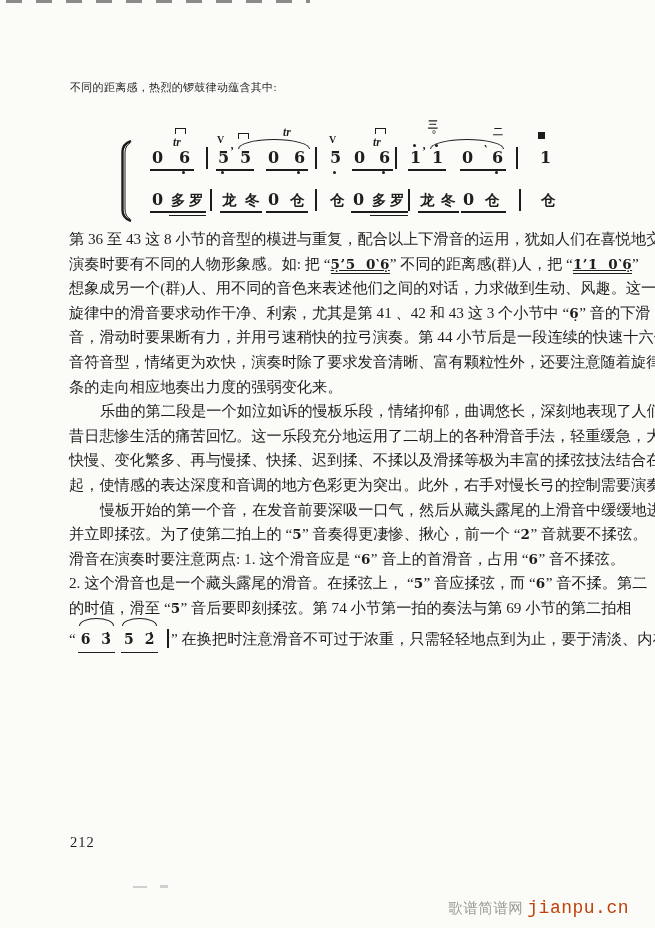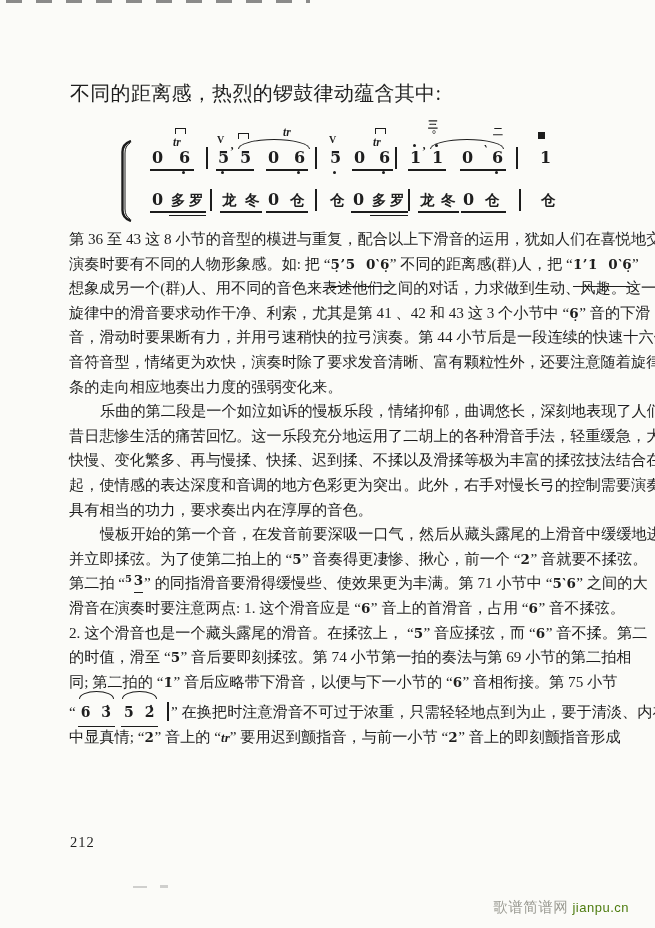--- a/index.html
+++ b/index.html
@@ -1,21 +1,21 @@
 <!DOCTYPE html>
 <html><head>
 <meta charset="utf-8">
 <style>
   html,body{margin:0;padding:0;background:#e8e8e6;}
   .page{position:relative;width:655px;height:928px;background:#fbfbf8;overflow:hidden;
         font-family:"Liberation Serif","DejaVu Serif",serif;color:#1e1e1e;}
   .topmarks{position:absolute;top:0;left:6px;width:304px;height:3px;
         background:repeating-linear-gradient(90deg,#6e6e6e 0 16px,transparent 16px 30px);opacity:.8;}
   .botmark{position:absolute;background:#9a9a9a;opacity:.45;}
-  .intro{position:absolute;left:70px;top:80px;font-size:20px;letter-spacing:.3px;text-align:right;}
+  .intro{position:absolute;left:70px;top:80px;font-size:11px;letter-spacing:.3px;text-align:right;}
 
   
   #score{position:absolute;left:118px;top:120px;width:465px;height:106px;}
   .brace{position:absolute;left:0;top:20px;}
   .sd{position:absolute;font-family:"DejaVu Serif",serif;font-weight:700;font-size:16px;line-height:1;}
   .sc{position:absolute;font-weight:700;font-size:14.5px;line-height:1;}
   .sslide{position:absolute;font-weight:700;font-size:12px;line-height:1;}
   .sbarline{position:absolute;width:1.6px;height:22px;background:#1c1c1c;}
   .sul{position:absolute;height:1.5px;background:#1c1c1c;}
   .sdot{position:absolute;width:3.2px;height:3.2px;border-radius:50%;background:#1c1c1c;}
@@ -26,38 +26,38 @@
   .smk{position:absolute;font-weight:700;line-height:1;font-size:10px;}
   .smk.trm{font-style:italic;font-family:"Liberation Serif",serif;font-size:11.5px;}
 
   
   .textblock{position:absolute;left:69px;top:227px;width:523px;font-size:15.2px;}
   .bline{height:24.6px;line-height:24.6px;white-space:nowrap;text-align:justify;text-align-last:justify;}
   .bline.nj{text-align-last:left;}
   .bline.ind{text-indent:31px;}
   .bline.tall{margin-top:6px;}
   .note{font-family:"DejaVu Serif",serif;font-weight:700;font-size:13.5px;letter-spacing:.5px;}
-  .ul{border-bottom:1.4px solid #1c1c1c;padding-bottom:14px;}
+  .ul{border-bottom:1.4px solid #1c1c1c;padding-bottom:1px;text-decoration:underline;}
   .tr-mark{font-style:italic;font-weight:700;font-size:13px;font-family:"Liberation Serif",serif;}
   .grace{display:inline-block;position:relative;width:19px;height:16px;vertical-align:-2px;}
   .grace .gt{position:absolute;left:0;top:-7px;font-size:10px;font-weight:700;font-family:"DejaVu Serif",serif;}
   .grace .gb{position:absolute;right:1px;bottom:-3px;font-size:13.5px;font-weight:700;
              font-family:"DejaVu Serif",serif;border-bottom:1.4px solid #1c1c1c;}
   .pair{display:inline-block;position:relative;font-family:"DejaVu Serif",serif;font-weight:700;
         font-size:14px;letter-spacing:3px;border-bottom:1.5px solid #1c1c1c;
         margin:0 4px 0 2px;padding:0 1px 1px 3px;}
   .pair::before{content:"";position:absolute;left:1px;right:1px;top:-9px;height:7px;
         border:1.2px solid #1c1c1c;border-bottom:none;border-radius:50% 50% 0 0/100% 100% 0 0;}
   .sbar{display:inline-block;width:1.6px;height:19px;background:#1c1c1c;vertical-align:-4px;
         margin-left:5px;margin-right:2px;}
 
   .pagenum{position:absolute;left:70px;top:834px;font-size:14.5px;letter-spacing:1px;}
   .watermark{position:absolute;right:26px;top:898px;font-size:14.5px;letter-spacing:.5px;}
   .wm-name{color:#9b9b93;}
-  .wm-url{color:#4d7c0f;font-family:Liberation Sans, sans-serif;font-size:13px;}
+  .wm-url{color:#c2410c;font-family:Liberation Mono, monospace;font-size:18px;}
 </style>
 </head>
 <body>
 
 <div class="page">
 
   <div class="topmarks"></div>
 
   <div class="intro">不同的距离感，热烈的锣鼓律动蕴含其中:</div>
 
@@ -150,30 +150,26 @@
       <div class="bline"><span>演奏时要有不同的人物形象感。如: 把 “</span><span class="note ul">5̣’5&nbsp;&nbsp;0‵6̣</span><span>” 不同的距离感(群)人，把 “</span><span class="note ul">1̇’1̇&nbsp;&nbsp;0‵6̣</span><span>”</span></div>
       <div class="bline"><span>想象成另一个(群)人、用不同的音色来表述他们之间的对话，力求做到生动、风趣。这一段</span></div>
       <div class="bline"><span>旋律中的滑音要求动作干净、利索，尤其是第 41 、42 和 43 这 3 个小节中 “</span><span class="note">6̣</span><span>” 音的下滑</span></div>
       <div class="bline"><span>音，滑动时要果断有力，并用弓速稍快的拉弓演奏。第 44 小节后是一段连续的快速十六分</span></div>
       <div class="bline"><span>音符音型，情绪更为欢快，演奏时除了要求发音清晰、富有颗粒性外，还要注意随着旋律线</span></div>
       <div class="bline nj"><span>条的走向相应地奏出力度的强弱变化来。</span></div>
       <div class="bline ind"><span>乐曲的第二段是一个如泣如诉的慢板乐段，情绪抑郁，曲调悠长，深刻地表现了人们对</span></div>
       <div class="bline"><span>昔日悲惨生活的痛苦回忆。这一乐段充分地运用了二胡上的各种滑音手法，轻重缓急，大小</span></div>
       <div class="bline"><span>快慢、变化繁多、再与慢揉、快揉、迟到揉、不揉以及滑揉等极为丰富的揉弦技法结合在一</span></div>
       <div class="bline"><span>起，使情感的表达深度和音调的地方色彩更为突出。此外，右手对慢长弓的控制需要演奏者</span></div>
-      <div class="bline nj"><span>具有相当的功力，要求奏出内在淳厚的音色。</span></div>
       <div class="bline ind"><span>慢板开始的第一个音，在发音前要深吸一口气，然后从藏头露尾的上滑音中缓缓地进入，</span></div>
       <div class="bline"><span>并立即揉弦。为了使第二拍上的 “</span><span class="note">5̇</span><span>” 音奏得更凄惨、揪心，前一个 “</span><span class="note">2̇</span><span>” 音就要不揉弦。</span></div>
-      <div class="bline"><span>第二拍 “</span><span class="grace"><span class="gt">5̇</span><span class="gb">3</span></span><span>” 的同指滑音要滑得缓慢些、使效果更为丰满。第 71 小节中 “</span><span class="note">5̇‵6</span><span>” 之间的大</span></div>
       <div class="bline"><span>滑音在演奏时要注意两点: 1. 这个滑音应是 “</span><span class="note">6</span><span>” 音上的首滑音，占用 “</span><span class="note">6</span><span>” 音不揉弦。</span></div>
       <div class="bline"><span>2. 这个滑音也是一个藏头露尾的滑音。在揉弦上， “</span><span class="note">5̇</span><span>” 音应揉弦，而 “</span><span class="note">6</span><span>” 音不揉。第二</span></div>
       <div class="bline"><span>的时值，滑至 “</span><span class="note">5̇</span><span>” 音后要即刻揉弦。第 74 小节第一拍的奏法与第 69 小节的第二拍相</span></div>
-      <div class="bline"><span>同; 第二拍的 “</span><span class="note">1̇</span><span>” 音后应略带下滑音，以便与下一小节的 “</span><span class="note">6</span><span>” 音相衔接。第 75 小节</span></div>
       <div class="bline tall"><span>“</span><span><span class="pair">6 3̇</span><span class="pair">5 2̇</span><span class="sbar"></span></span><span>” 在换把时注意滑音不可过于浓重，只需轻轻地点到为止，要于清淡、内在</span></div>
-      <div class="bline"><span>中显真情; “</span><span class="note">2̇</span><span>” 音上的 “</span><span class="tr-mark">tr</span><span>” 要用迟到颤指音，与前一小节 “</span><span class="note">2̇</span><span>” 音上的即刻颤指音形成</span></div>
     </div>
 
   <div class="pagenum">212</div>
 
   <div class="botmark" style="left:133px;top:886px;width:14px;height:2px;"></div>
   <div class="botmark" style="left:160px;top:885px;width:8px;height:3px;"></div>
 
   <div class="watermark">
     <span class="wm-name">歌谱简谱网 </span><span class="wm-url">jianpu.cn</span>
   </div>

